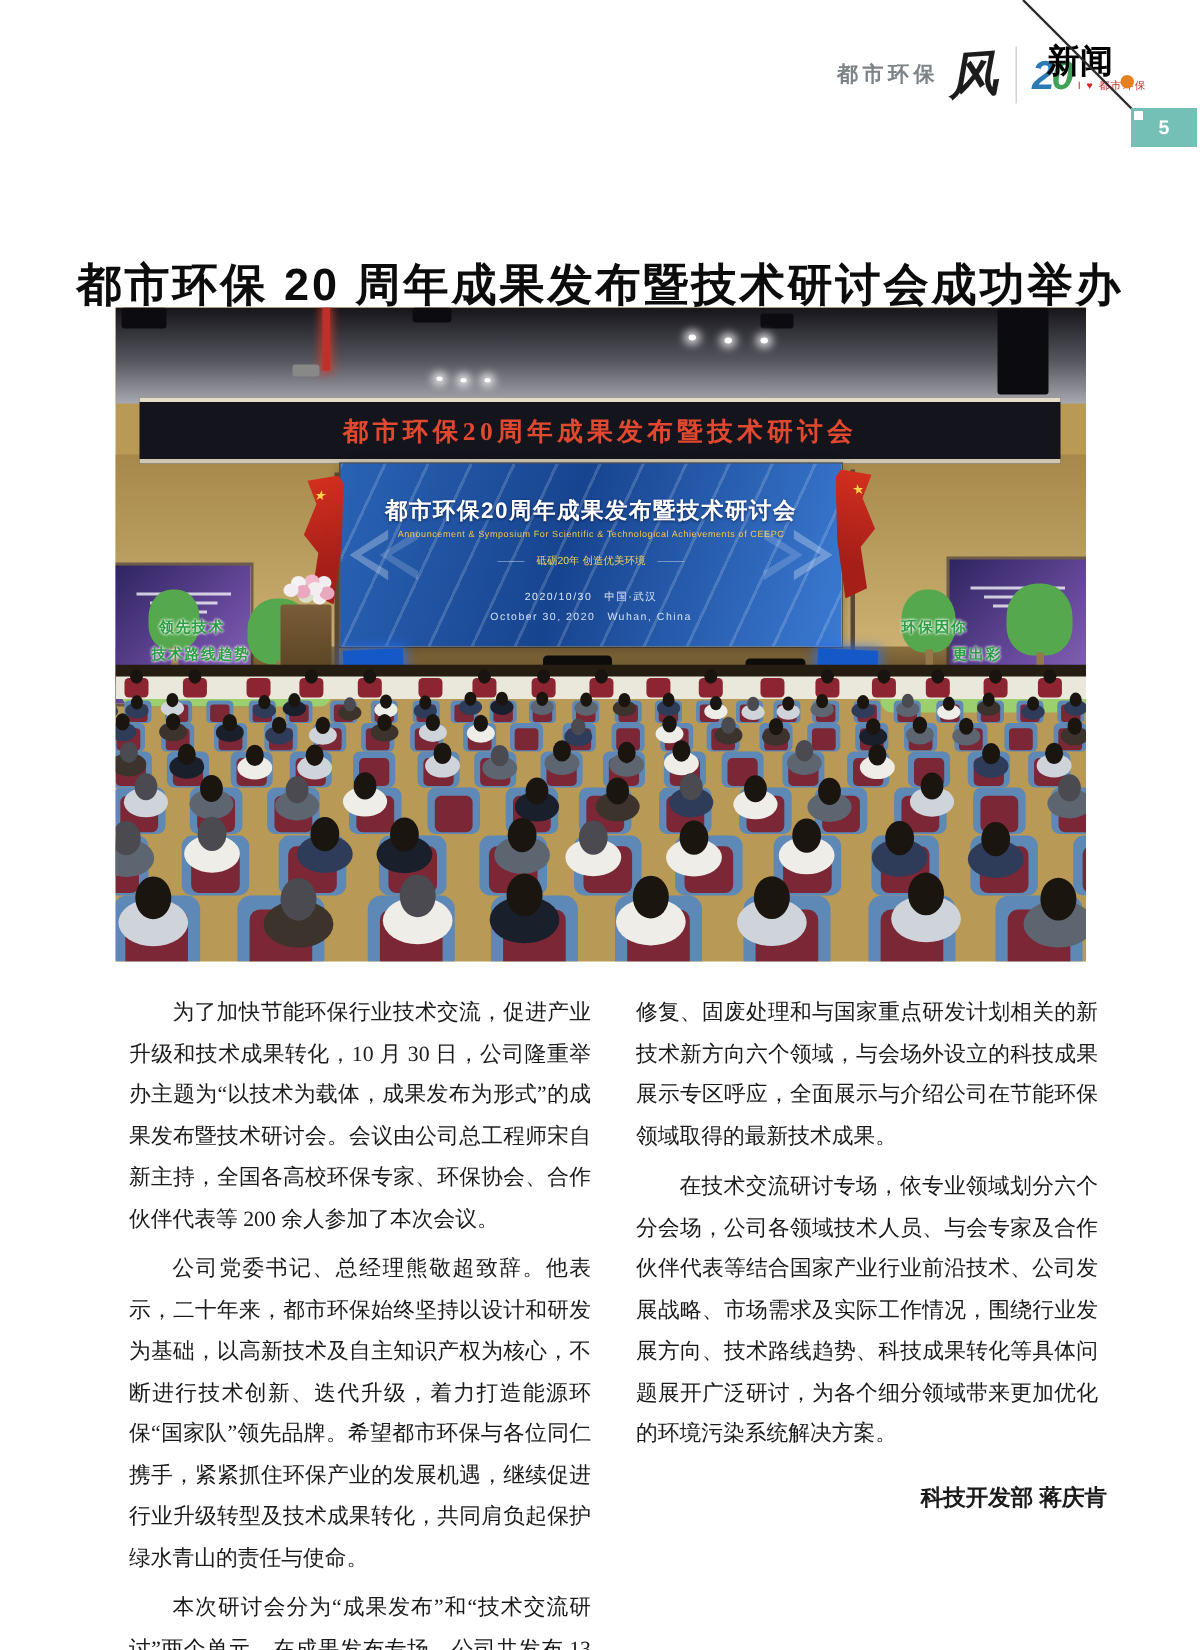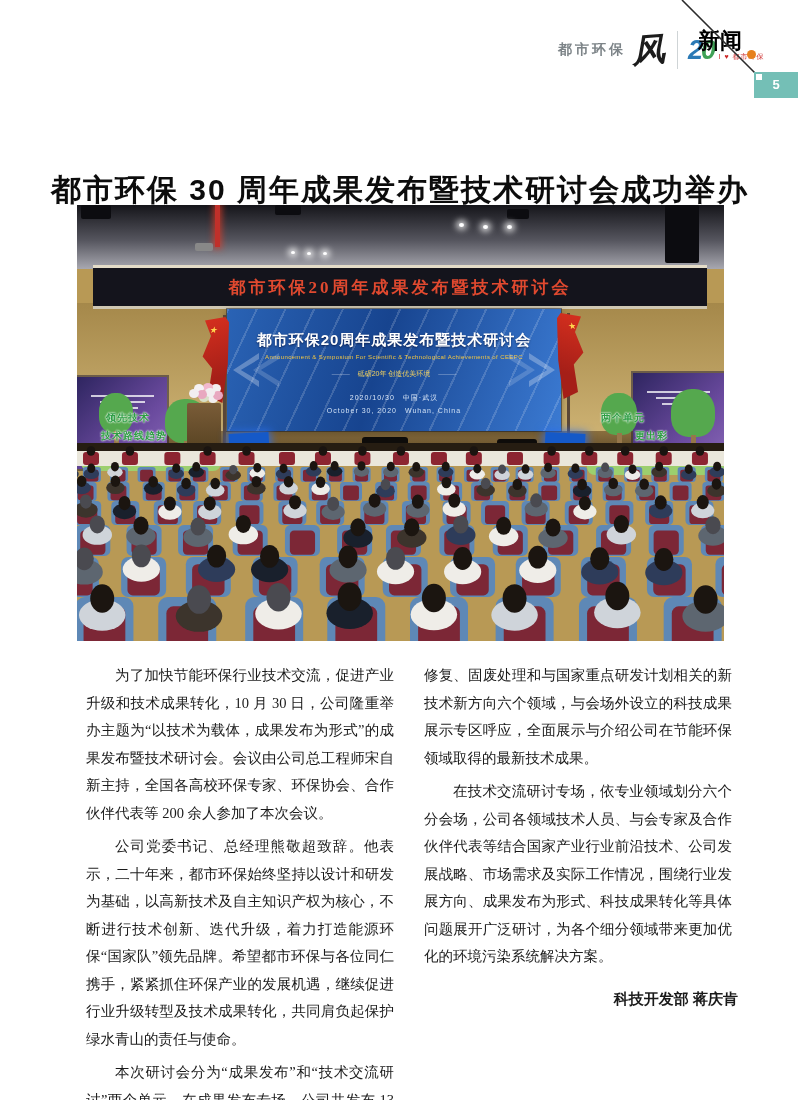--- a/index.html
+++ b/index.html
@@ -118,21 +118,21 @@
   </div>
   <div class="section-label">新闻</div>
   <svg class="rule-svg">
     <line x1="682" y1="0" x2="756" y2="74" stroke="#2b2b2b" stroke-width="1.6"></line>
   </svg>
   <div class="page-tab">
     <span class="tab-notch"></span>
     <span class="num">5</span>
   </div>
 
-  <h1 class="title">都市环保 30 周年成果发布暨技术研讨会成功举办</h1>
+  <h1 class="title">都市环保 20 周年成果发布暨技术研讨会成功举办</h1>
 
   <div class="photo">
     <div class="ceiling"></div>
     <span class="beam-red"></span>
     <span class="spk" style="left:4px;top:0;width:30px;height:14px"></span>
     <span class="spk" style="left:198px;top:0;width:26px;height:10px"></span>
     <span class="spk" style="left:430px;top:4px;width:22px;height:10px"></span>
     <span class="spk" style="left:588px;top:0;width:34px;height:58px"></span>
     <span class="spk" style="left:118px;top:38px;width:18px;height:8px;background:#888"></span>
     <span class="light" style="left:382px;top:18px;width:5px;height:4px"></span>
@@ -189,21 +189,21 @@
       <span class="hedge" style="left:0;top:60px;width:140px;height:20px"></span>
       <span class="decor-text" style="left:25px;top:20px">领先技术</span>
       <span class="decor-text" style="left:20px;top:38px">技术路线趋势</span>
     </div>
     <div class="decor" style="left:510px;top:184px;width:137px;height:92px">
       <span class="tree" style="left:14px;top:4px;width:36px;height:42px"></span>
       <span class="tree" style="left:84px;top:0;width:44px;height:48px"></span>
       <span class="trunk" style="left:30px;top:44px;width:5px;height:14px"></span>
       <span class="trunk" style="left:104px;top:46px;width:5px;height:14px"></span>
       <span class="hedge" style="left:0;top:64px;width:137px;height:22px"></span>
-      <span class="decor-text" style="left:14px;top:22px">两个单元</span>
+      <span class="decor-text" style="left:14px;top:22px">环保因你</span>
       <span class="decor-text" style="left:48px;top:40px">更出彩</span>
     </div>
 
     <span class="podium"></span>
     <span class="flowers"></span>
     <span class="bluemon" style="left:152px;top:228px;width:40px;height:20px;transform:rotate(-3deg)"></span>
     <span class="bluemon" style="left:468px;top:228px;width:40px;height:20px;transform:rotate(3deg)"></span>
     <span class="equip" style="left:285px;top:232px;width:46px;height:20px"></span>
     <span class="equip" style="left:420px;top:234px;width:40px;height:18px"></span>
 
@@ -612,17 +612,17 @@
   </div>
 
   <div class="bodytext">
     <div class="col">
       <p>为了加快节能环保行业技术交流，促进产业升级和技术成果转化，10 月 30 日，公司隆重举办主题为“以技术为载体，成果发布为形式”的成果发布暨技术研讨会。会议由公司总工程师宋自新主持，全国各高校环保专家、环保协会、合作伙伴代表等 200 余人参加了本次会议。</p>
       <p>公司党委书记、总经理熊敬超致辞。他表示，二十年来，都市环保始终坚持以设计和研发为基础，以高新技术及自主知识产权为核心，不断进行技术创新、迭代升级，着力打造能源环保“国家队”领先品牌。希望都市环保与各位同仁携手，紧紧抓住环保产业的发展机遇，继续促进行业升级转型及技术成果转化，共同肩负起保护绿水青山的责任与使命。</p>
       <p>本次研讨会分为“成果发布”和“技术交流研讨”两个单元。在成果发布专场，公司共发布 13 项先进技术，涉及能源清洁高效利用、废气治理、污水污泥处理、环境</p>
     </div>
     <div class="col">
       <p class="cont">修复、固废处理和与国家重点研发计划相关的新技术新方向六个领域，与会场外设立的科技成果展示专区呼应，全面展示与介绍公司在节能环保领域取得的最新技术成果。</p>
-      <p>在技术交流研讨专场，依专业领域划分六个分会场，公司各领域技术人员、与会专家及合作伙伴代表等结合国家产业行业前沿技术、公司发展战略、市场需求及实际工作情况，围绕行业发展方向、成果发布为形式、科技成果转化等具体问题展开广泛研讨，为各个细分领域带来更加优化的环境污染系统解决方案。</p>
+      <p>在技术交流研讨专场，依专业领域划分六个分会场，公司各领域技术人员、与会专家及合作伙伴代表等结合国家产业行业前沿技术、公司发展战略、市场需求及实际工作情况，围绕行业发展方向、技术路线趋势、科技成果转化等具体问题展开广泛研讨，为各个细分领域带来更加优化的环境污染系统解决方案。</p>
       <div class="byline">科技开发部 蒋庆肯</div>
     </div>
   </div>
 </div>
 
 </body></html>

